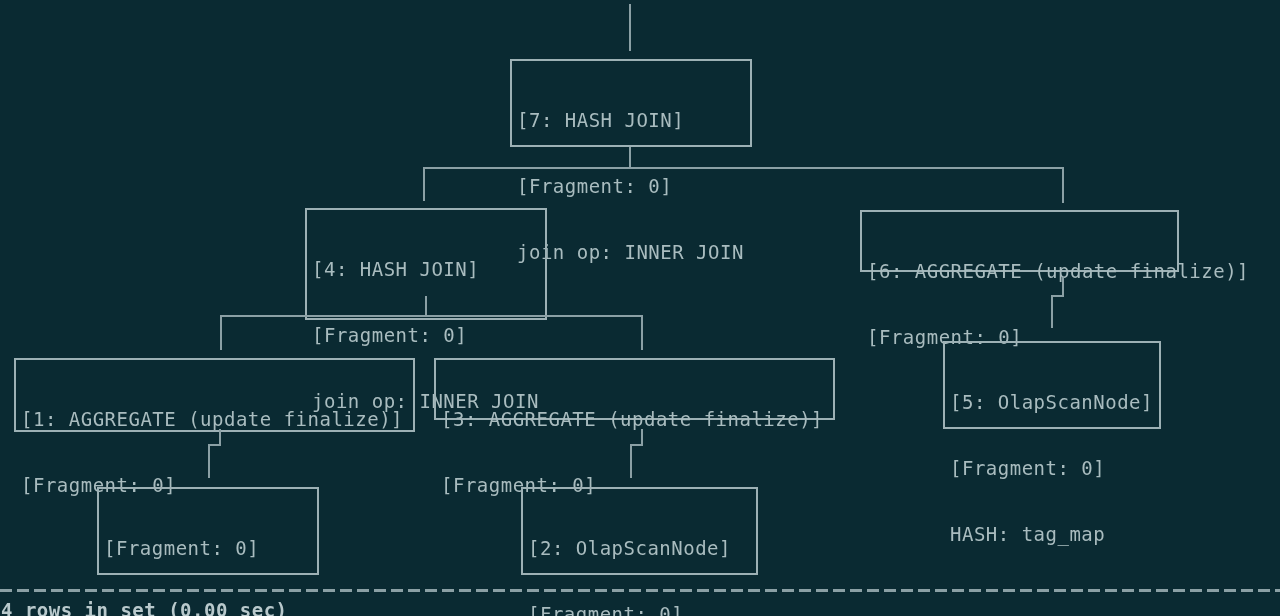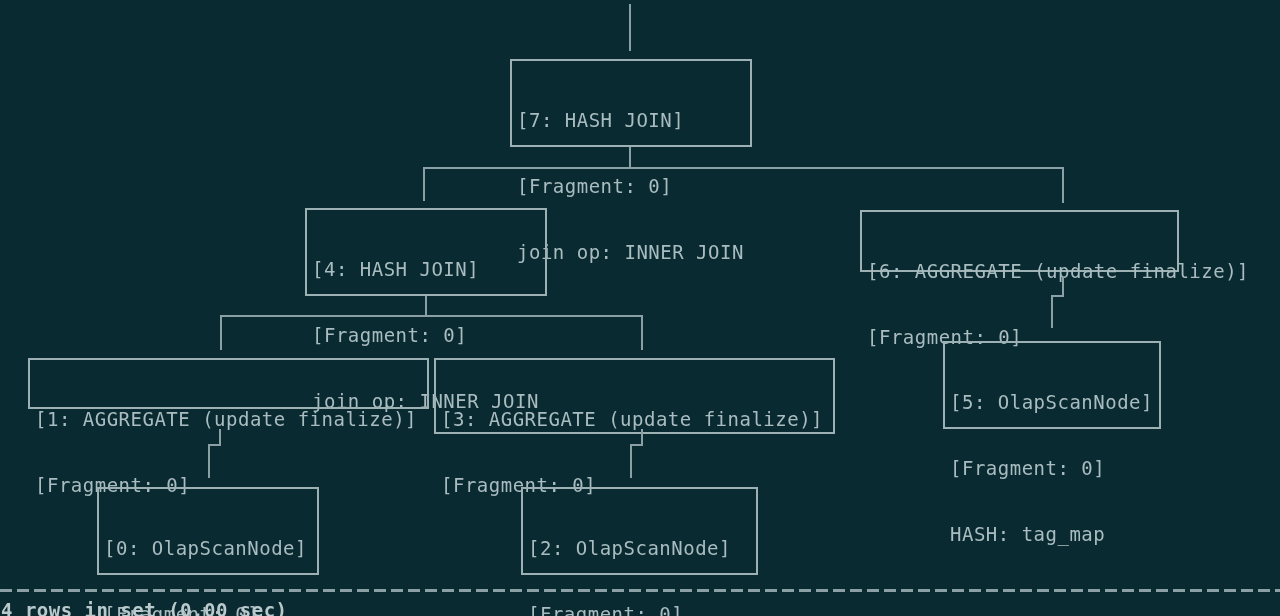--- a/index.html
+++ b/index.html
@@ -48,66 +48,65 @@
     <div class="nl">[7: HASH JOIN]</div>
     <div class="nl">[Fragment: 0]</div>
     <div class="nl">join op: INNER JOIN</div>
   </div>
 
   <div class="ln v" style="left:629px;top:147px;height:20px"></div>
   <div class="ln h" style="left:423px;top:167px;width:641px"></div>
   <div class="ln v" style="left:423px;top:167px;height:34px"></div>
   <div class="ln v" style="left:1062px;top:167px;height:36px"></div>
 
-  <div class="node" style="left:305px;top:208px;width:242px;height:88px">
+  <div class="node" style="left:305px;top:208px;width:242px;height:112px">
     <div class="nl">[4: HASH JOIN]</div>
     <div class="nl">[Fragment: 0]</div>
     <div class="nl">join op: INNER JOIN</div>
   </div>
 
   <div class="node" style="left:860px;top:210px;width:319px;height:62px">
     <div class="nl">[6: AGGREGATE (update finalize)]</div>
     <div class="nl">[Fragment: 0]</div>
   </div>
 
   <div class="ln v" style="left:425px;top:296px;height:19px"></div>
   <div class="ln h" style="left:220px;top:315px;width:423px"></div>
   <div class="ln v" style="left:220px;top:315px;height:35px"></div>
   <div class="ln v" style="left:641px;top:315px;height:35px"></div>
 
   <div class="ln v" style="left:1062px;top:277px;height:20px"></div>
   <div class="ln h" style="left:1051px;top:295px;width:13px"></div>
   <div class="ln v" style="left:1051px;top:295px;height:33px"></div>
 
-  <div class="node" style="left:28px;top:358px;width:401px;height:51px">
+  <div class="node" style="left:14px;top:358px;width:401px;height:74px">
     <div class="nl">[1: AGGREGATE (update finalize)]</div>
     <div class="nl">[Fragment: 0]</div>
   </div>
 
-  <div class="node" style="left:434px;top:358px;width:401px;height:76px">
+  <div class="node" style="left:434px;top:358px;width:401px;height:62px">
     <div class="nl">[3: AGGREGATE (update finalize)]</div>
     <div class="nl">[Fragment: 0]</div>
   </div>
 
   <div class="node" style="left:943px;top:341px;width:218px;height:88px">
     <div class="nl">[5: OlapScanNode]</div>
     <div class="nl">[Fragment: 0]</div>
     <div class="nl">HASH: tag_map</div>
   </div>
 
   <div class="ln v" style="left:219px;top:429px;height:17px"></div>
   <div class="ln h" style="left:208px;top:444px;width:13px"></div>
   <div class="ln v" style="left:208px;top:444px;height:34px"></div>
 
   <div class="ln v" style="left:641px;top:429px;height:17px"></div>
   <div class="ln h" style="left:630px;top:444px;width:13px"></div>
   <div class="ln v" style="left:630px;top:444px;height:34px"></div>
 
   <div class="node" style="left:97px;top:487px;width:222px;height:88px">
-    <div class="nl">[0: OlapScanNode]</div>
     <div class="nl">[Fragment: 0]</div>
     
   </div>
 
   <div class="node" style="left:521px;top:487px;width:237px;height:88px">
     <div class="nl">[2: OlapScanNode]</div>
     <div class="nl">[Fragment: 0]</div>
     
   </div>
 

